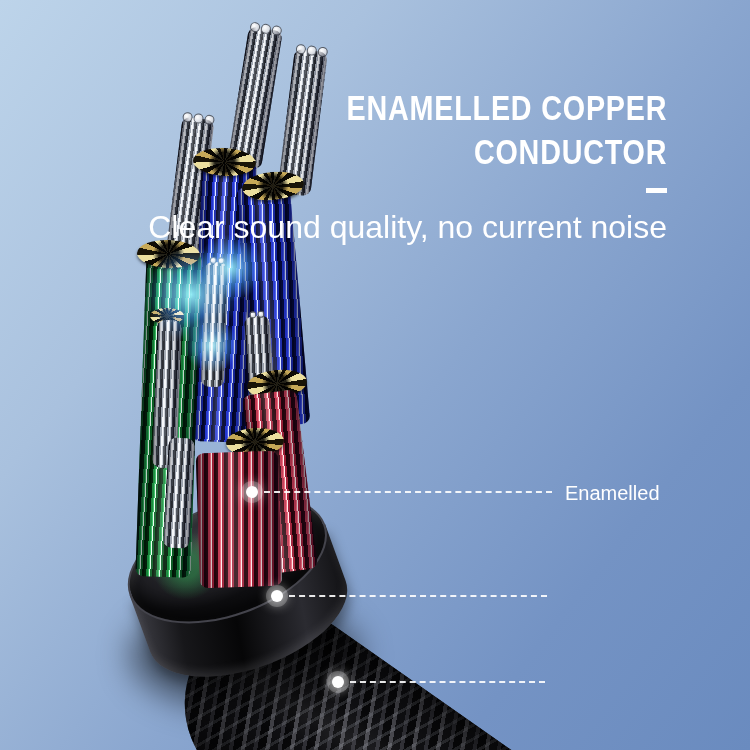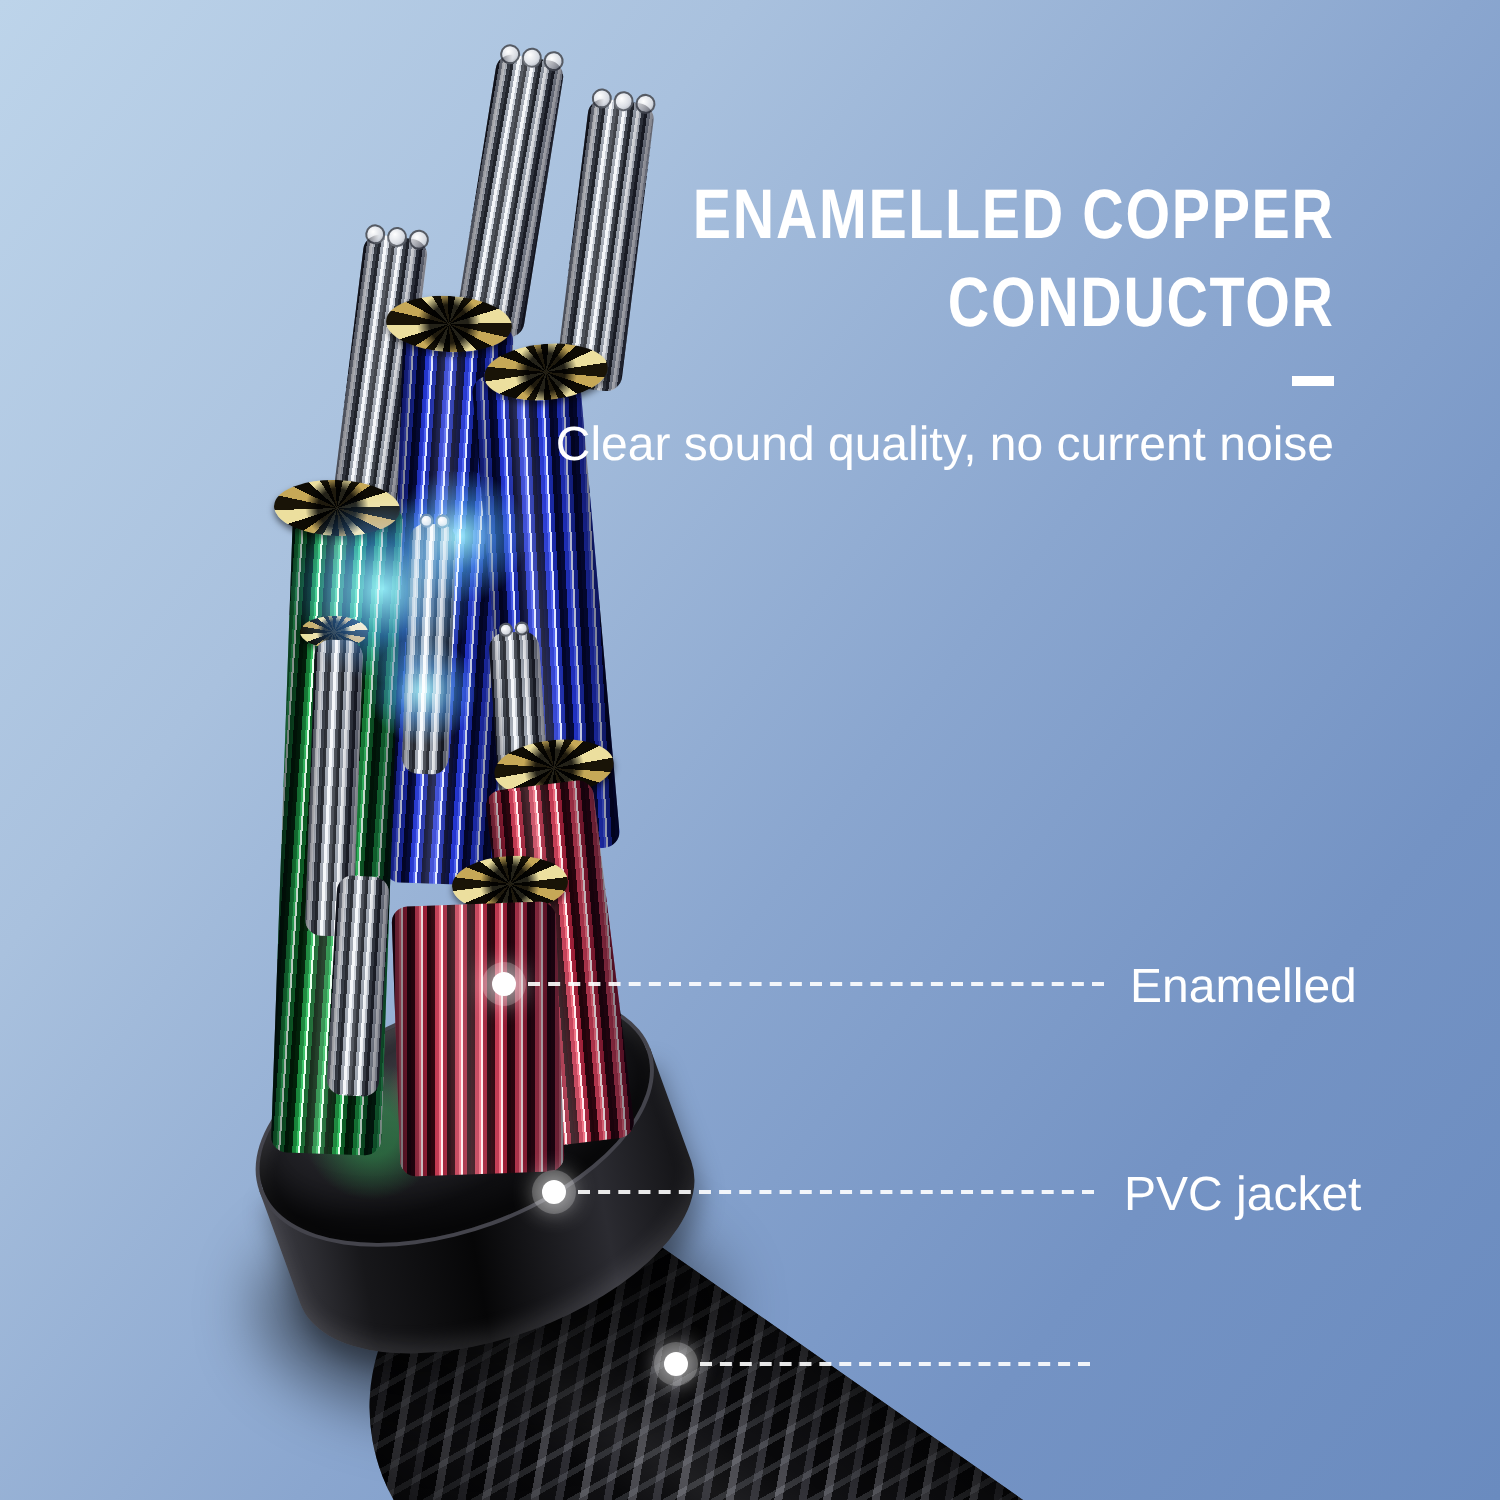--- a/index.html
+++ b/index.html
@@ -6,23 +6,23 @@
   .scene{
     position:relative;width:750px;height:750px;overflow:hidden;
     font-family:"Liberation Sans",sans-serif;
     background:linear-gradient(128deg,#bdd4ea 0%,#a9c1de 28%,#8aa6cf 55%,#7493c4 78%,#6a8bbf 100%);
   }
   
   .headline{position:absolute;top:86px;right:83px;text-align:right;color:#fff;
     font-weight:700;font-size:35px;line-height:44px;letter-spacing:1px;
     transform:scaleX(.82);transform-origin:100% 0;white-space:nowrap;}
   .divider{position:absolute;top:188px;right:83px;width:21px;height:5px;background:#fff;}
-  .subtitle{position:absolute;top:209px;right:83px;color:#fff;font-size:24px;white-space:nowrap;}
+  .subtitle{position:absolute;top:209px;right:83px;color:#fff;font-size:32px;white-space:nowrap;}
   
-  .callout{position:absolute;color:#fff;font-size:24px;line-height:29px;}
+  .callout{position:absolute;color:#fff;font-size:20px;line-height:29px;}
   .dot{position:absolute;width:12px;height:12px;border-radius:50%;background:#fff;
     box-shadow:0 0 0 5px rgba(255,255,255,.22),0 0 12px 3px rgba(255,255,255,.65);}
   .leader{position:absolute;height:0;border-top:2px dashed rgba(255,255,255,.9);}
   #co1{left:565px;top:479px;} #co2{left:562px;top:583px;} #co3{left:560px;top:668px;}
   #dot1{left:246px;top:486px;} #dot2{left:271px;top:590px;} #dot3{left:332px;top:676px;}
   #ld1{left:264px;top:491px;width:288px;} #ld2{left:289px;top:595px;width:258px;}
   #ld3{left:350px;top:681px;width:195px;}
   
   .braid{position:absolute;left:190px;top:592px;width:440px;height:190px;border-radius:95px;
     transform:rotate(35deg);transform-origin:15% 50%;
@@ -167,20 +167,17 @@
   <div class="subtitle">Clear sound quality, no current noise</div>
 
   <div class="dot" id="dot1"></div>
   <div class="leader" id="ld1"></div>
   <div class="callout" id="co1">
     <div>Enamelled</div>
   </div>
 
   <div class="dot" id="dot2"></div>
   <div class="leader" id="ld2"></div>
-  <div class="callout" id="co2">
-    <div>PVC jacket</div>
-  </div>
 
   <div class="dot" id="dot3"></div>
   <div class="leader" id="ld3"></div>
 
 </div>
 
 </body></html>

